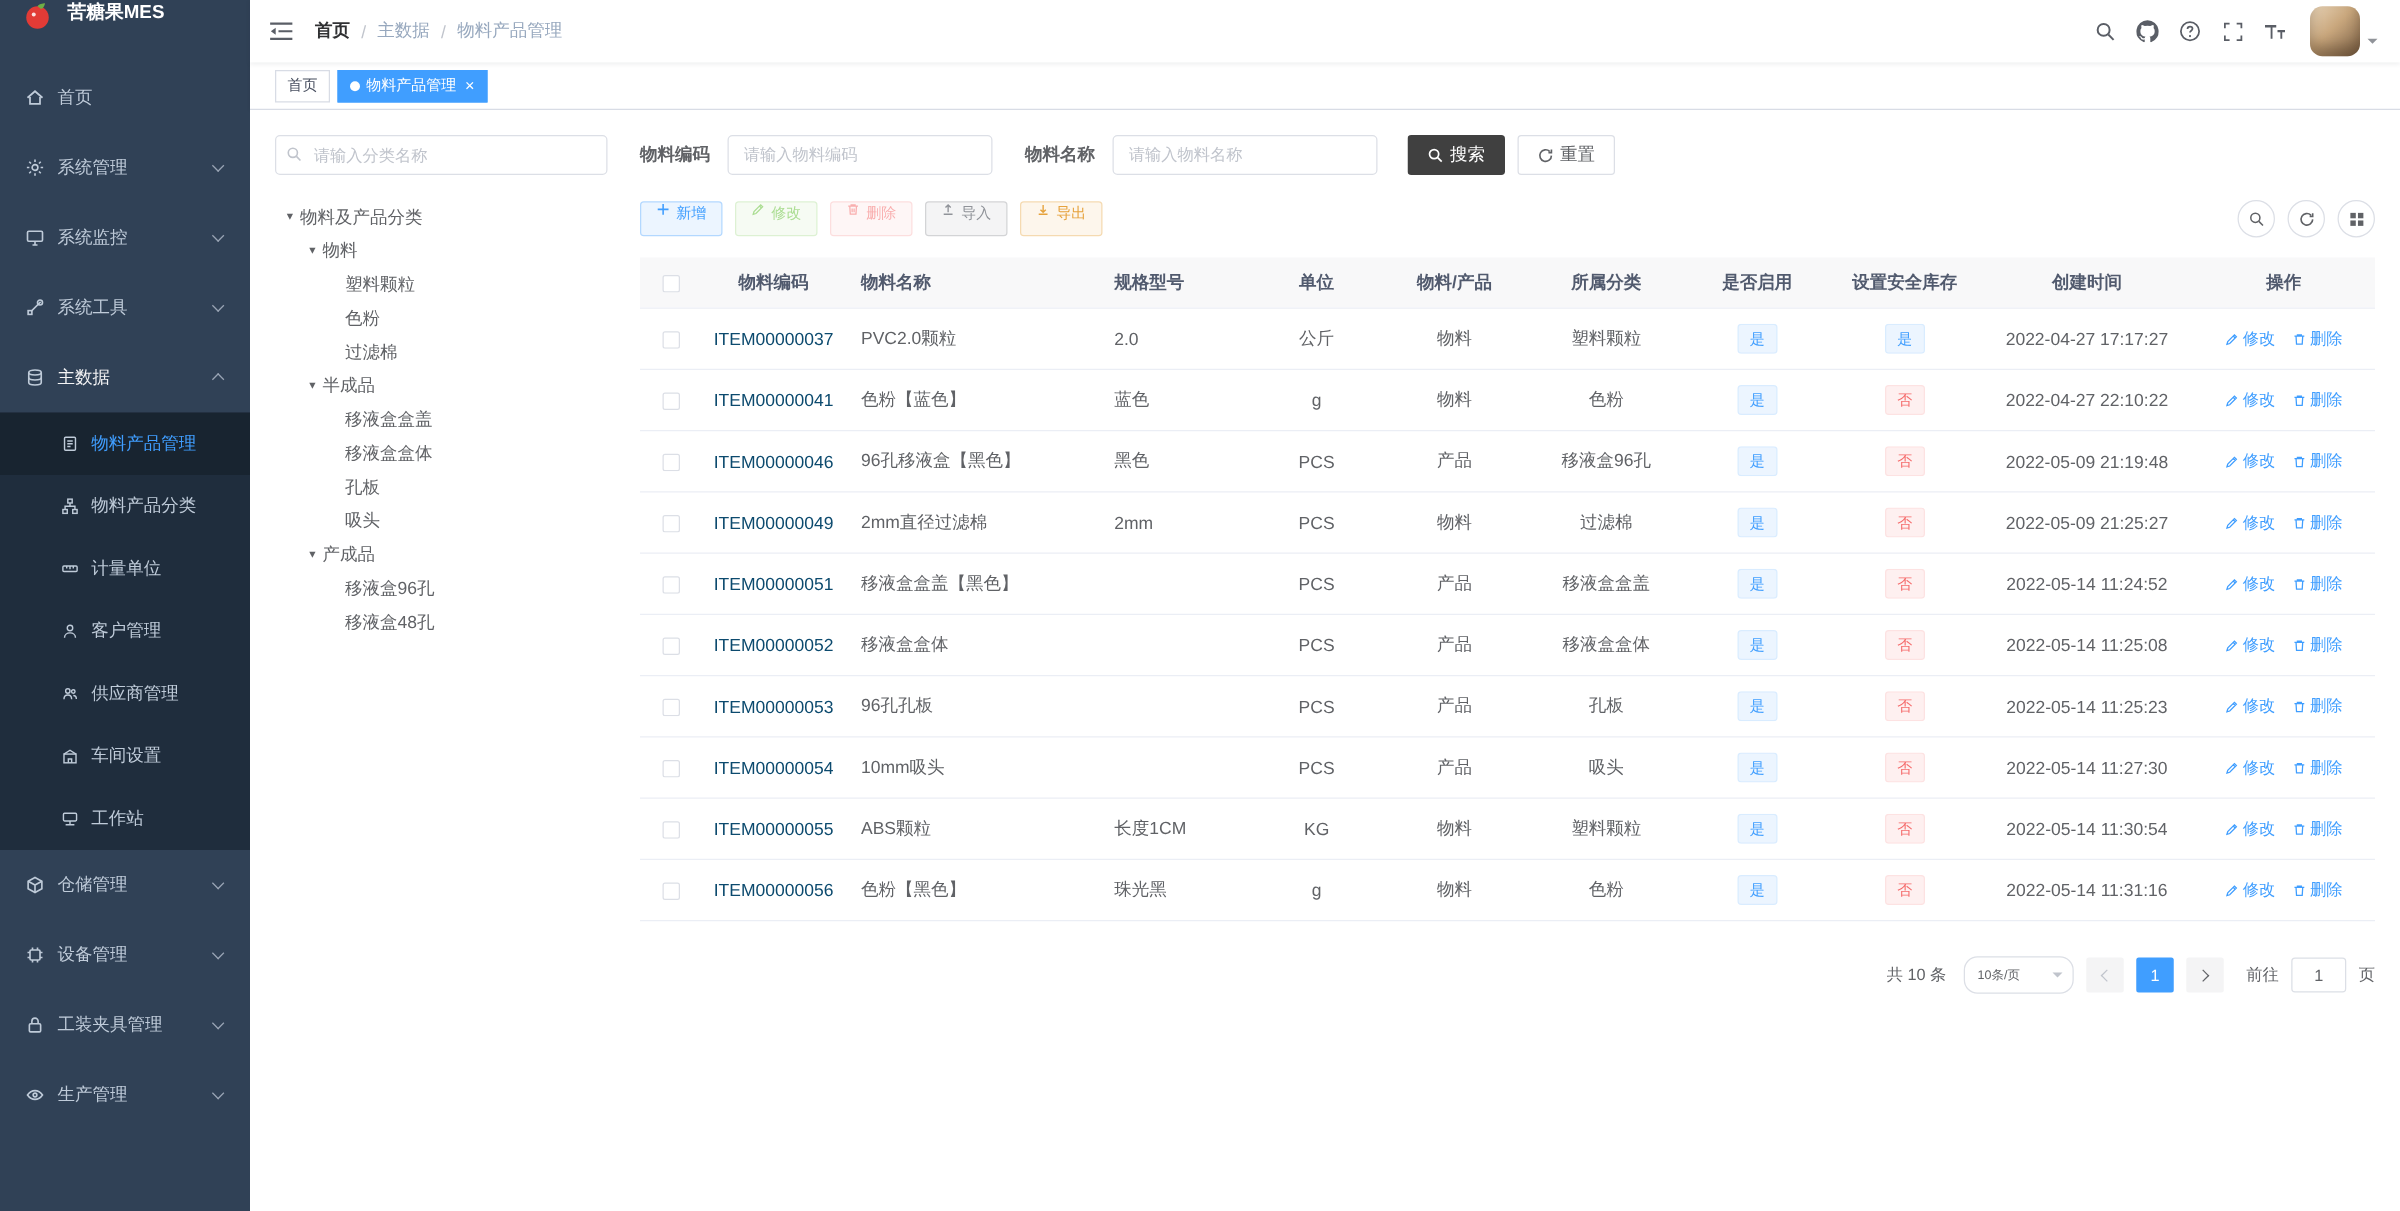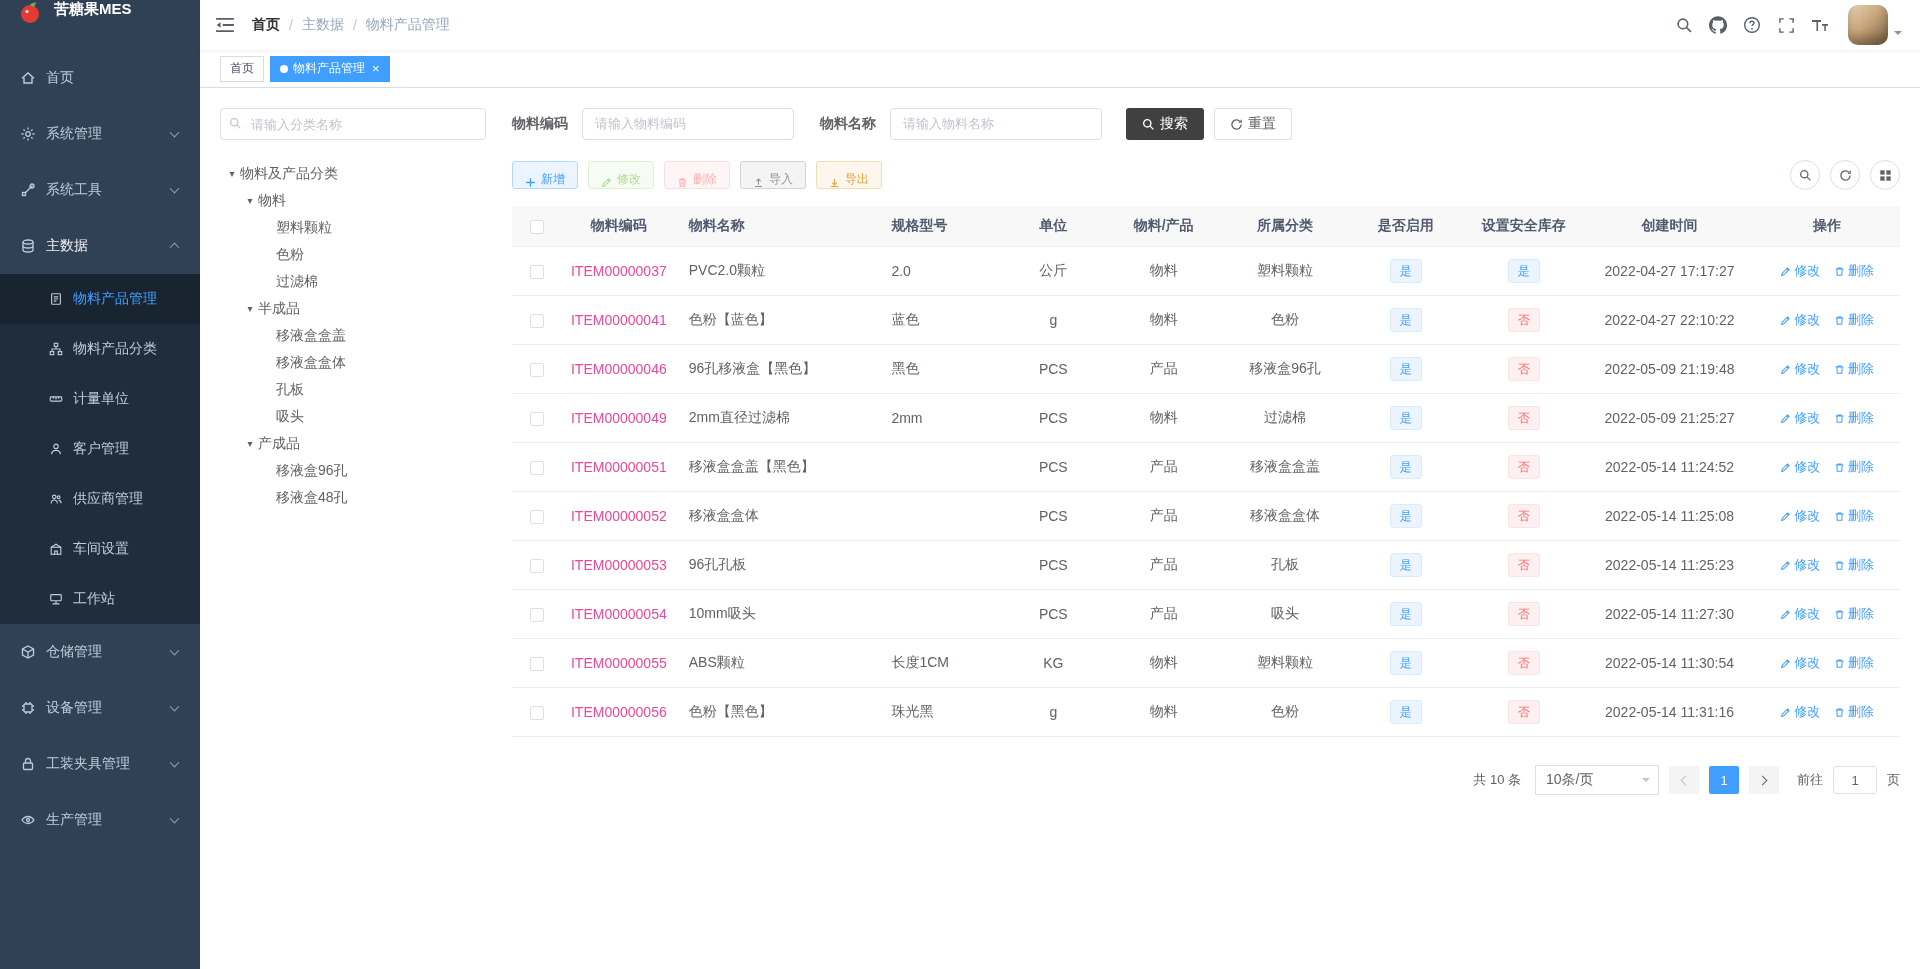--- a/index.html
+++ b/index.html
@@ -64,21 +64,21 @@
   .f-label{font-weight:700;color:#606266;font-size:14px;margin-right:14px}
   .f-input{width:212px;height:32px;border:1px solid #dcdfe6;border-radius:4px;padding:0 12px;font-size:13px;color:#606266;outline:none;font-family:Liberation Mono, monospace}
   .f-input::placeholder{color:#c0c4cc}
   .f-input + .f-label{margin-left:26px}
   .btn{display:inline-flex;align-items:center;gap:5px;height:32px;padding:0 15px;border-radius:3px;border:1px solid transparent;font-size:14px;cursor:pointer;font-family:inherit}
   .btn-primary{background:#404040;color:#fff;margin-left:24px}
   .btn-default{background:#fff;color:#606266;border-color:#dcdfe6;margin-left:10px}
 
   
   .toolbar-row{display:flex;align-items:center;gap:10px;margin-top:20px}
-  .tbtn{display:inline-flex;align-items:flex-end;gap:5px;height:28px;padding:0 12px;border-radius:3px;font-size:12px;cursor:pointer;border:1px solid transparent;font-family:inherit}
+  .tbtn{display:inline-flex;align-items:flex-start;gap:5px;height:28px;padding:0 12px;border-radius:3px;font-size:12px;cursor:pointer;border:1px solid transparent;font-family:inherit}
   .tbtn-add{color:#409eff;background:#ecf5ff;border-color:#b3d8ff}
   .tbtn-edit{color:#67c23a;background:#f0f9eb;border-color:#c2e7b0;opacity:.55}
   .tbtn-del{color:#f56c6c;background:#fef0f0;border-color:#fbc4c4;opacity:.55}
   .tbtn-imp{color:#909399;background:#f4f4f5;border-color:#d3d4d6}
   .tbtn-exp{color:#e6a23c;background:#fdf6ec;border-color:#f5dab1}
   .tool-circles{margin-left:auto;display:flex;gap:10px}
   .circle-btn{width:30px;height:30px;border-radius:50%;border:1px solid #dcdfe6;background:#fff;display:inline-flex;align-items:center;justify-content:center;color:#606266;cursor:pointer}
 
   
   .table{margin-top:16px;width:100%;border-bottom:1px solid #ebeef5}
@@ -93,31 +93,31 @@
   .col-name{flex:0 0 14.6%}
   .col-spec{flex:0 0 8.8%}
   .col-unit{flex:0 0 7.6%}
   .col-type{flex:0 0 8.3%}
   .col-cat{flex:0 0 9.2%}
   .col-enabled{flex:0 0 8.2%}
   .col-safety{flex:0 0 8.8%}
   .col-created{flex:0 0 12.2%}
   .col-ops{flex:0 0 10.5%}
   .checkbox{display:inline-block;width:14px;height:14px;border:1px solid #dcdfe6;border-radius:2px;background:#fff;vertical-align:middle;cursor:pointer}
-  .code-link{color:#ec4899;text-decoration:none;cursor:pointer}
+  .code-link{color:#0c4a6e;text-decoration:none;cursor:pointer}
   .tag{display:inline-block;height:24px;line-height:22px;padding:0 9px;font-size:12px;border-radius:3px;border:1px solid transparent}
   .tag[data-val="是"]{background:#ecf5ff;border-color:#d9ecff;color:#409eff}
   .tag[data-val="否"]{background:#fef0f0;border-color:#fde2e2;color:#f56c6c}
   .op-link{color:#409eff;font-size:13px;text-decoration:none;display:inline-flex;align-items:center;gap:3px;cursor:pointer}
   .op-link + .op-link{margin-left:10px}
 
   
   .pagination{display:flex;align-items:center;justify-content:flex-end;gap:10px;margin-top:28px;color:#606266;font-size:13px}
   .pg-total{margin-right:4px;font-size:13px}
-  .pg-size{position:relative;width:124px;height:30px;border:1px solid #dcdfe6;border-radius:1px;display:flex;align-items:center;padding:0 22px 0 10px;font-size:14px;color:#606266;cursor:pointer}
+  .pg-size{position:relative;width:88px;height:30px;border:1px solid #dcdfe6;border-radius:11px;display:flex;align-items:center;padding:0 22px 0 10px;font-size:10px;color:#606266;cursor:pointer}
   .pg-caret{position:absolute;right:8px;top:12px;width:0;height:0;border:4px solid transparent;border-top-color:#c0c4cc}
   .pg-btn{min-width:30px;height:28px;border:none;background:#f4f4f5;border-radius:2px;display:inline-flex;align-items:center;justify-content:center;cursor:pointer}
   .pg-num{min-width:30px;height:28px;border:none;background:#409eff;color:#fff;border-radius:2px;font-size:13px;cursor:pointer;font-family:inherit}
   .chv{width:7px;height:7px;border-left:1.5px solid #c0c4cc;border-bottom:1.5px solid #c0c4cc;display:inline-block}
   .chv-left{transform:rotate(45deg);margin-left:3px}
   .chv-right{transform:rotate(-135deg);margin-right:3px;border-color:#606266}
   .pg-goto{margin-left:8px}
   .pg-input{width:44px;height:28px;border:1px solid #dcdfe6;border-radius:3px;text-align:center;font-size:13px;color:#606266;outline:none;font-family:inherit}
 </style>
 </head>
@@ -148,20 +148,30 @@
       <span class="mi-ico">
         <svg viewBox="0 0 16 16" fill="none" stroke="currentColor" stroke-width="1.3">
             <circle cx="8" cy="8" r="2.3"></circle>
             <path d="M8 1.5v2M8 12.5v2M1.5 8h2M12.5 8h2M3.4 3.4l1.4 1.4M11.2 11.2l1.4 1.4M12.6 3.4l-1.4 1.4M4.8 11.2l-1.4 1.4"></path>
           </svg>
       </span>
       <span>系统管理</span>
       <span class="chev down"></span>
     </div>
 
+    <div class="mi">
+      <span class="mi-ico">
+        <svg viewBox="0 0 16 16" fill="none" stroke="currentColor" stroke-width="1.3">
+            <rect x="2" y="3" width="12" height="8" rx="1"></rect>
+            <path d="M6 14h4M8 11v3"></path>
+          </svg>
+      </span>
+      <span>系统监控</span>
+      <span class="chev down"></span>
+    </div>
 
     <div class="mi">
       <span class="mi-ico">
         <svg viewBox="0 0 16 16" fill="none" stroke="currentColor" stroke-width="1.3">
             <path d="M12.5 3.5 5 11"></path>
             <circle cx="12" cy="4" r="2"></circle>
             <rect x="2.5" y="10.5" width="3" height="3"></rect>
           </svg>
       </span>
       <span>系统工具</span>

